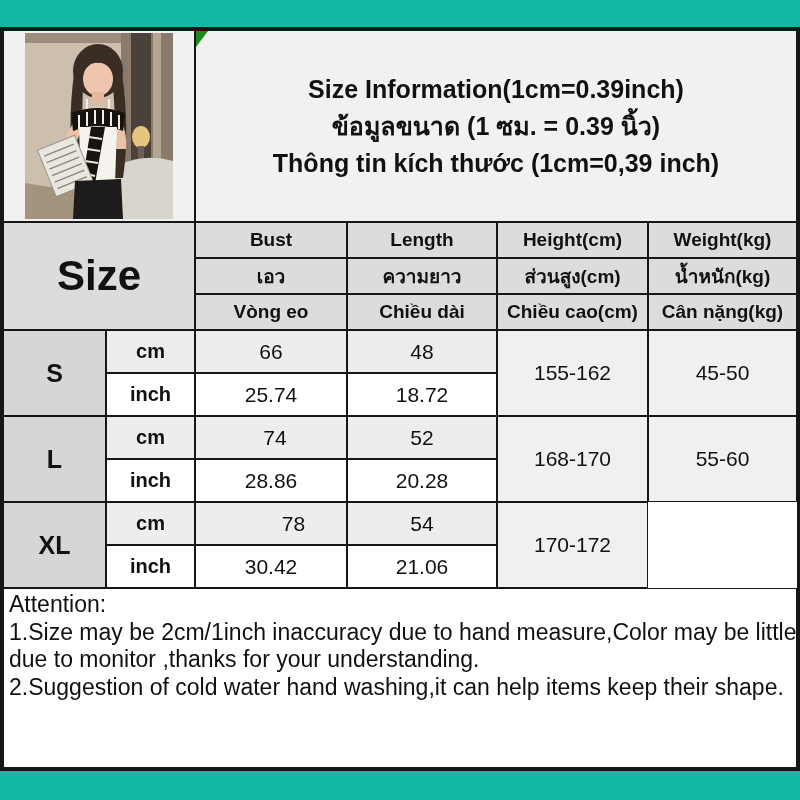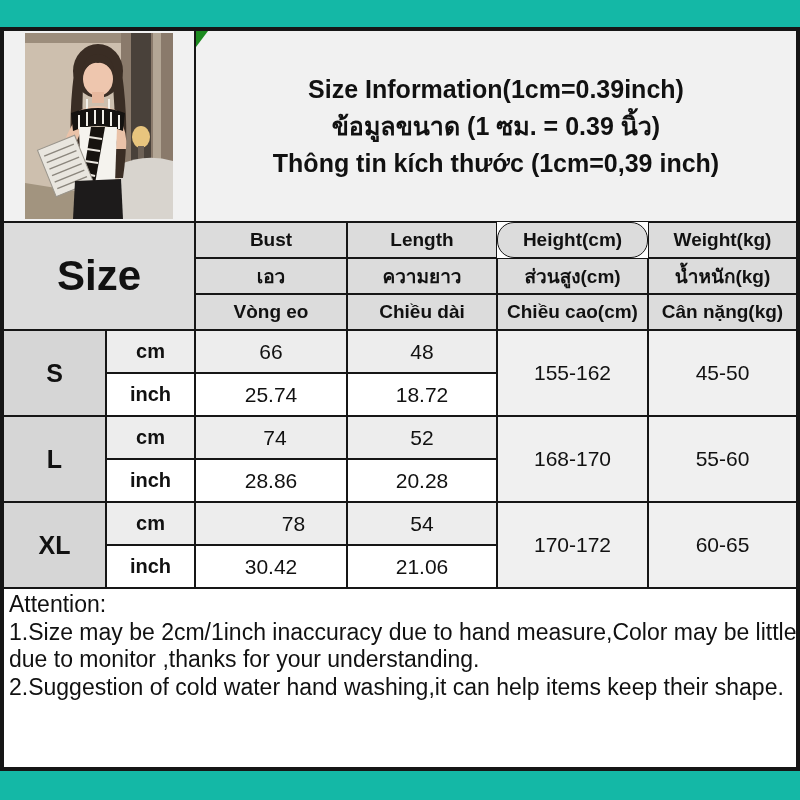--- a/index.html
+++ b/index.html
@@ -103,21 +103,21 @@
     <div class="c bg-head" style="grid-column:1/3;grid-row:2/5;">
       <span class="size-big">Size</span>
     </div>
 
     <div class="c bg-head" style="grid-column:3;grid-row:2;">
         <span class="head-txt">Bust</span>
       </div>
     <div class="c bg-head" style="grid-column:4;grid-row:2;">
         <span class="head-txt">Length</span>
       </div>
-    <div class="c bg-head" style="grid-column:5;grid-row:2;border-radius:17px;">
+    <div class="c bg-head" style="grid-column:5;grid-row:2;">
         <span class="head-txt">Height(cm)</span>
       </div>
     <div class="c bg-head" style="grid-column:6;grid-row:2;">
         <span class="head-txt">Weight(kg)</span>
       </div>
 
     <div class="c bg-head" style="grid-column:3;grid-row:3;">
         <span class="head-txt">เอว</span>
       </div>
     <div class="c bg-head" style="grid-column:4;grid-row:3;">
@@ -206,23 +206,20 @@
         <span class="unit-lab">cm</span>
       </div>
     <div class="c bg-light" style="grid-column:3;grid-row:9;padding-left:45px;">
         <span class="val">78</span>
       </div>
     <div class="c bg-light" style="grid-column:4;grid-row:9;">
         <span class="val">54</span>
       </div>
     <div class="c bg-range" style="grid-column:5;grid-row:9/11;">
         <span class="val">170-172</span>
-      </div>
-    <div class="c bg-range" style="grid-column:6;grid-row:9/11;">
-        <span class="val">60-65</span>
       </div>
     <div class="c bg-white" style="grid-column:2;grid-row:10;">
         <span class="unit-lab">inch</span>
       </div>
     <div class="c bg-white" style="grid-column:3;grid-row:10;">
         <span class="val">30.42</span>
       </div>
     <div class="c bg-white" style="grid-column:4;grid-row:10;">
         <span class="val">21.06</span>
       </div>

